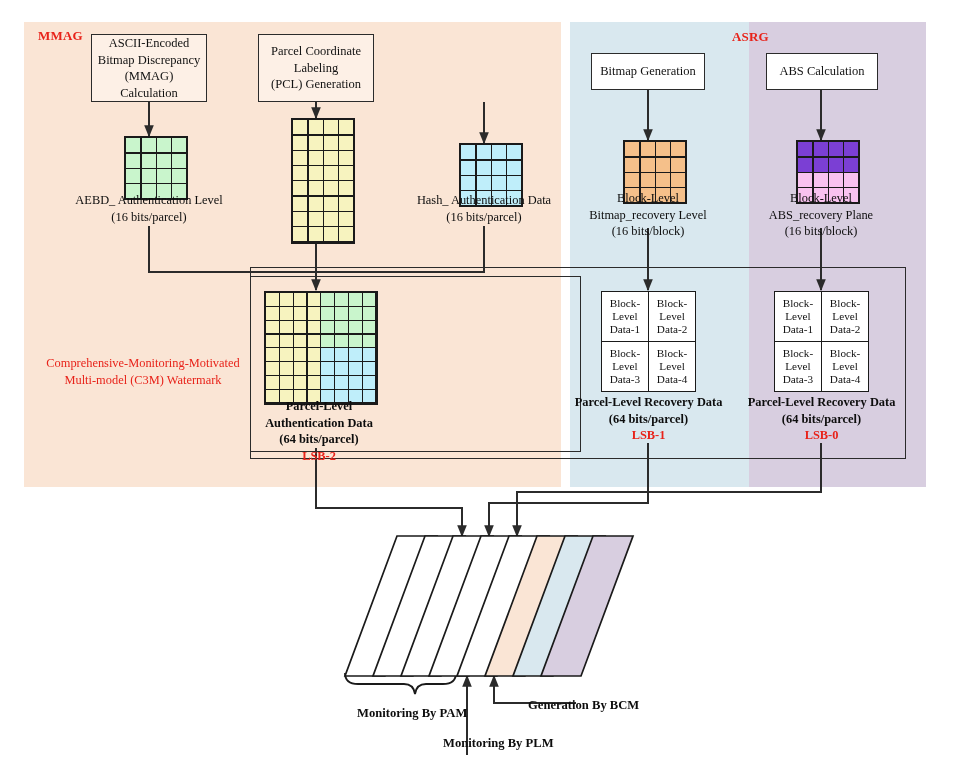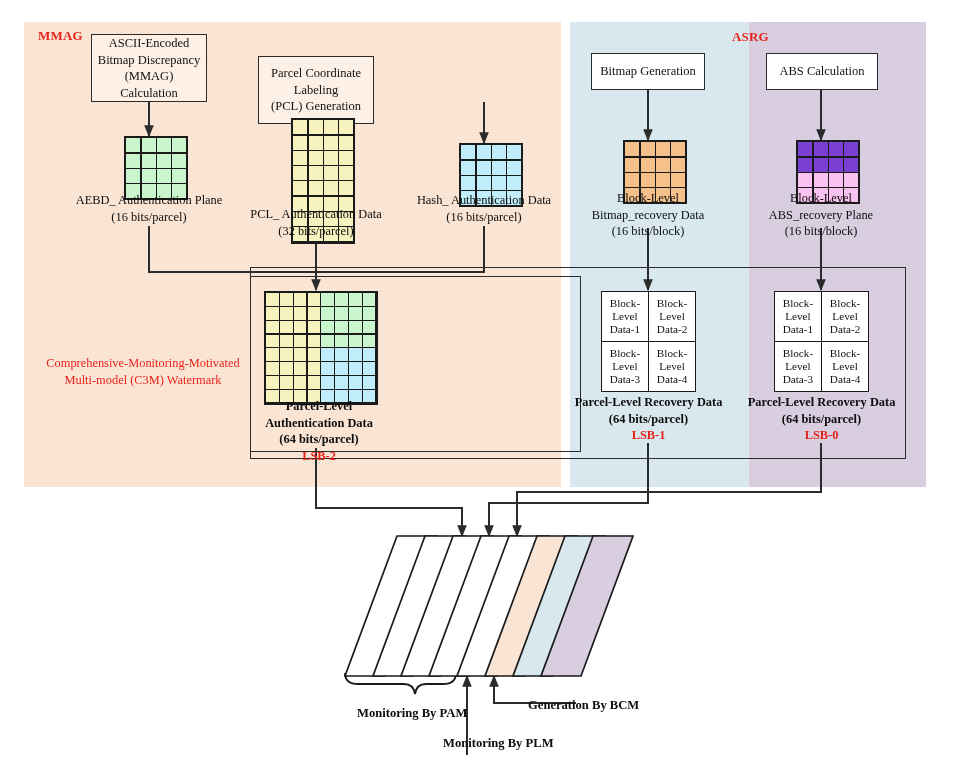--- a/index.html
+++ b/index.html
@@ -96,21 +96,21 @@
   </svg>
 
   <div class="procbox" style="left:91px;top:34px;width:116px;height:68px;">
     <div>
       <div>ASCII-Encoded</div>
       <div>Bitmap Discrepancy</div>
       <div>(MMAG) Calculation</div>
     </div>
   </div>
 
-  <div class="procbox" style="left:258px;top:34px;width:116px;height:68px;margin-top:22px;">
+  <div class="procbox" style="left:258px;top:34px;width:116px;height:68px;">
     <div>
       <div>Parcel Coordinate</div>
       <div>Labeling</div>
       <div>(PCL) Generation</div>
     </div>
   </div>
 
 
   <div class="procbox plain" style="left:591px;top:53px;width:114px;height:37px;">
     <div>Bitmap Generation</div>
@@ -132,21 +132,21 @@
       <i style="background: rgb(201, 245, 204);"></i>
       <i style="background: rgb(201, 245, 204);"></i>
       <i style="background: rgb(201, 245, 204);"></i>
       <i style="background: rgb(201, 245, 204);"></i>
       <i style="background: rgb(201, 245, 204);"></i>
       <i style="background: rgb(201, 245, 204);"></i>
       <i style="background: rgb(201, 245, 204);"></i>
       <i style="background: rgb(201, 245, 204);"></i>
     </div>
   <div class="cap" style="left:29px;top:192px;width:240px;">
-    <div>AEBD_ Authentication Plane</div>
+    <div>AEBD_ Authentication Level</div>
     <div>(16 bits/parcel)</div>
   </div>
 
   <div class="grid" id="grid-pcl" style="left:291px;top:118px;grid-template-columns:repeat(4,14px);grid-template-rows:repeat(8,14px);">
       <i style="background: rgb(247, 243, 191);"></i>
       <i style="background: rgb(247, 243, 191);"></i>
       <i style="background: rgb(247, 243, 191);"></i>
       <i style="background: rgb(247, 243, 191);"></i>
       <i style="background: rgb(247, 243, 191);"></i>
       <i style="background: rgb(247, 243, 191);"></i>
@@ -170,24 +170,20 @@
       <i style="background: rgb(247, 243, 191);"></i>
       <i style="background: rgb(247, 243, 191);"></i>
       <i style="background: rgb(247, 243, 191);"></i>
       <i style="background: rgb(247, 243, 191);"></i>
       <i style="background: rgb(247, 243, 191);"></i>
       <i style="background: rgb(247, 243, 191);"></i>
       <i style="background: rgb(247, 243, 191);"></i>
       <i style="background: rgb(247, 243, 191);"></i>
       <i style="background: rgb(247, 243, 191);"></i>
     </div>
-  <div class="cap" style="left:196px;top:206px;width:240px;">
-    <div>PCL_ Authentication Data</div>
-    <div>(32 bits/parcel)</div>
-  </div>
 
   <div class="grid" id="grid-hash" style="left:459px;top:143px;grid-template-columns:repeat(4,14px);grid-template-rows:repeat(4,14px);">
       <i style="background: rgb(191, 238, 250);"></i>
       <i style="background: rgb(191, 238, 250);"></i>
       <i style="background: rgb(191, 238, 250);"></i>
       <i style="background: rgb(191, 238, 250);"></i>
       <i style="background: rgb(191, 238, 250);"></i>
       <i style="background: rgb(191, 238, 250);"></i>
       <i style="background: rgb(191, 238, 250);"></i>
       <i style="background: rgb(191, 238, 250);"></i>
@@ -218,21 +214,21 @@
       <i style="background: rgb(245, 192, 138);"></i>
       <i style="background: rgb(245, 192, 138);"></i>
       <i style="background: rgb(245, 192, 138);"></i>
       <i style="background: rgb(245, 192, 138);"></i>
       <i style="background: rgb(245, 192, 138);"></i>
       <i style="background: rgb(245, 192, 138);"></i>
       <i style="background: rgb(245, 192, 138);"></i>
     </div>
   <div class="cap" style="left:553px;top:190px;width:190px;">
     <div>Block-Level</div>
-    <div>Bitmap_recovery Data</div>
+    <div>Bitmap_recovery Level</div>
     <div>(16 bits/block)</div>
   </div>
 
   <div class="grid" id="grid-abs" style="left:796px;top:140px;grid-template-columns:repeat(4,14px);grid-template-rows:repeat(4,14px);">
       <i style="background: rgb(123, 63, 212);"></i>
       <i style="background: rgb(123, 63, 212);"></i>
       <i style="background: rgb(123, 63, 212);"></i>
       <i style="background: rgb(123, 63, 212);"></i>
       <i style="background: rgb(123, 63, 212);"></i>
       <i style="background: rgb(123, 63, 212);"></i>

